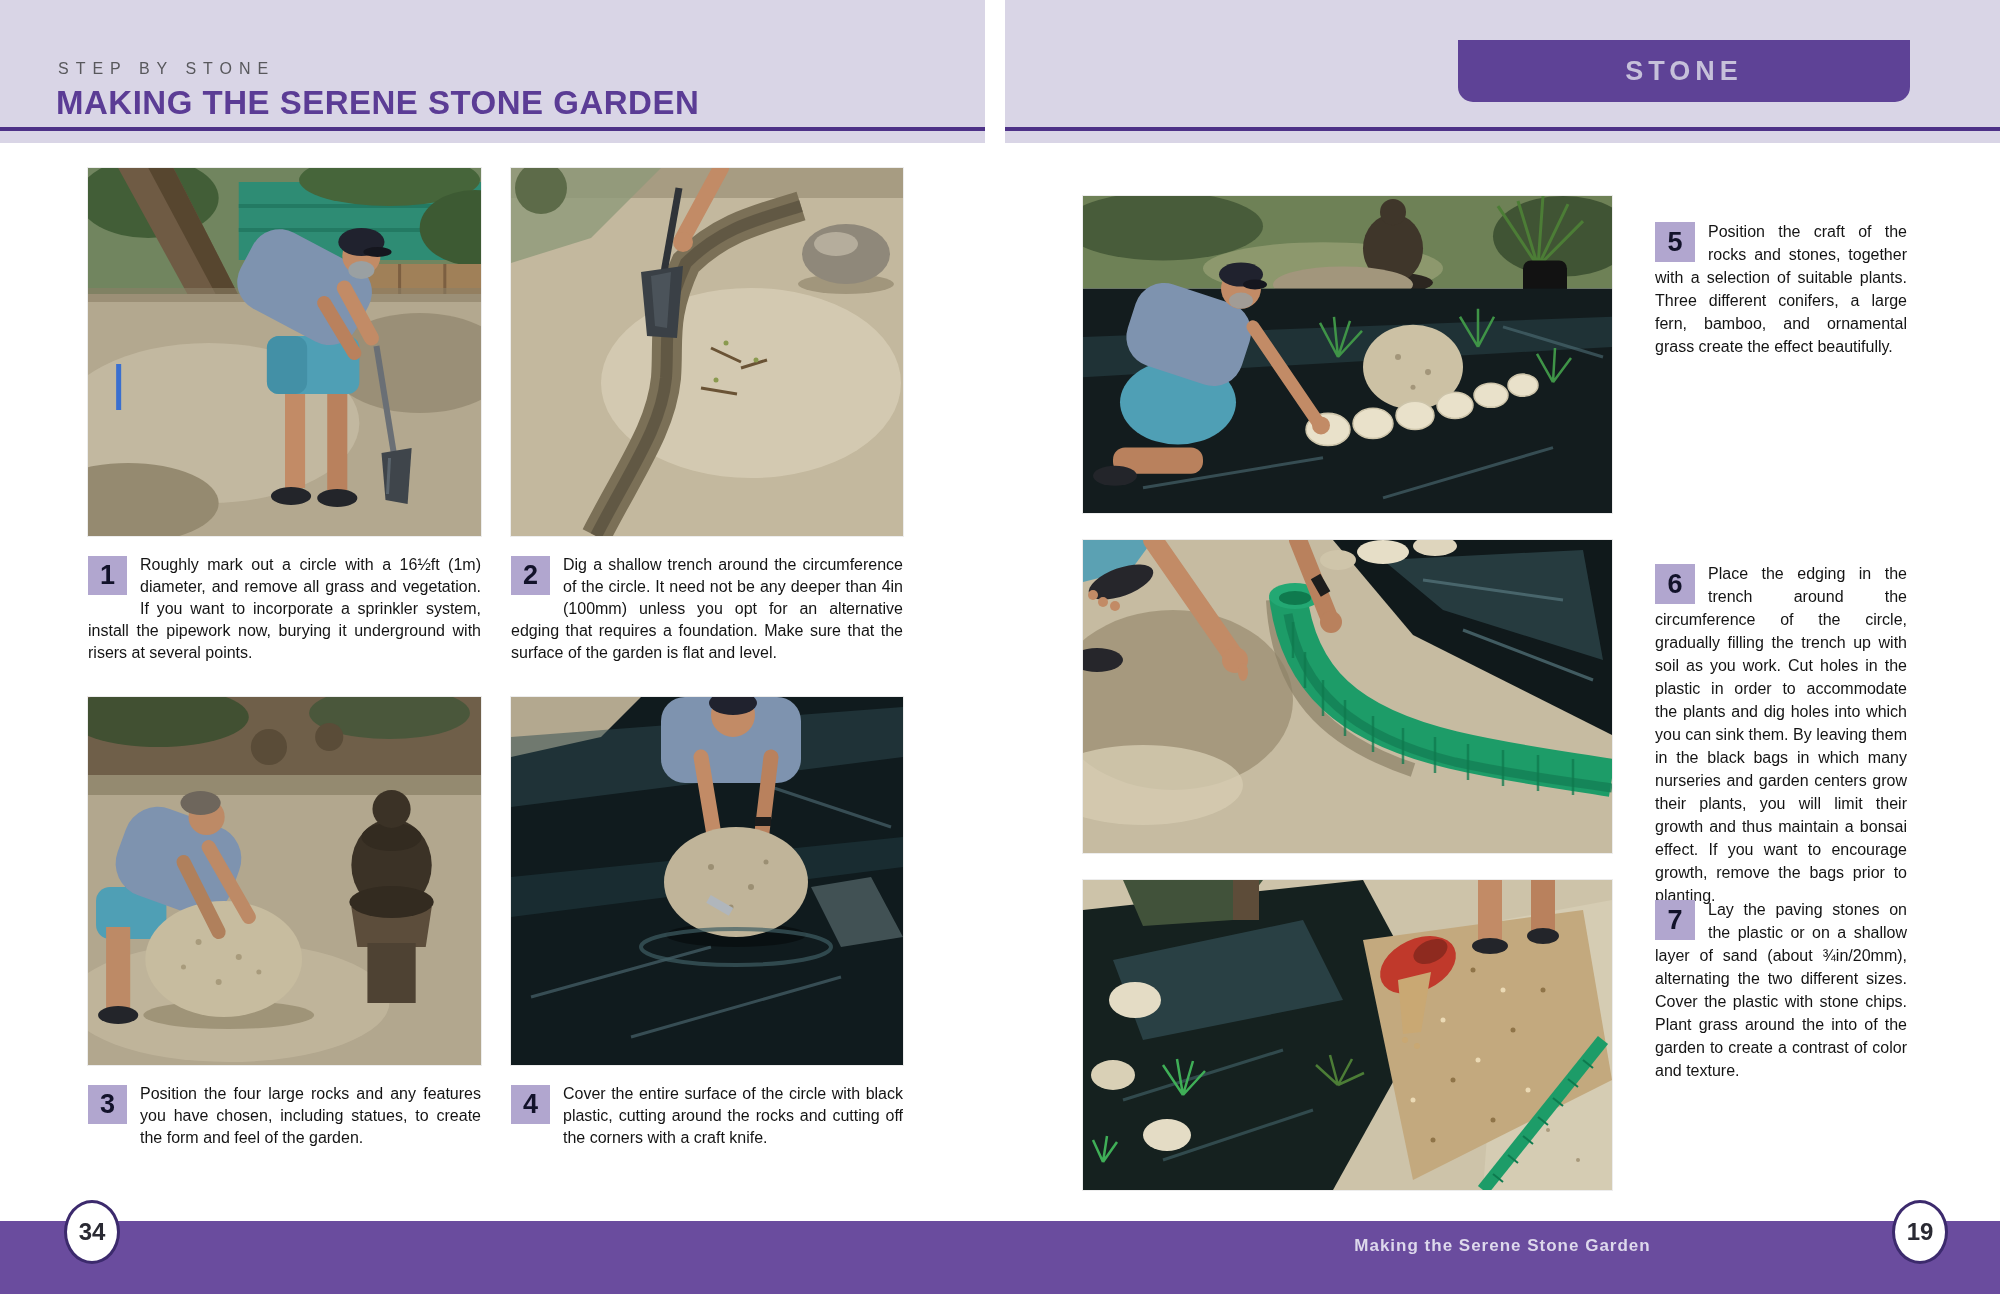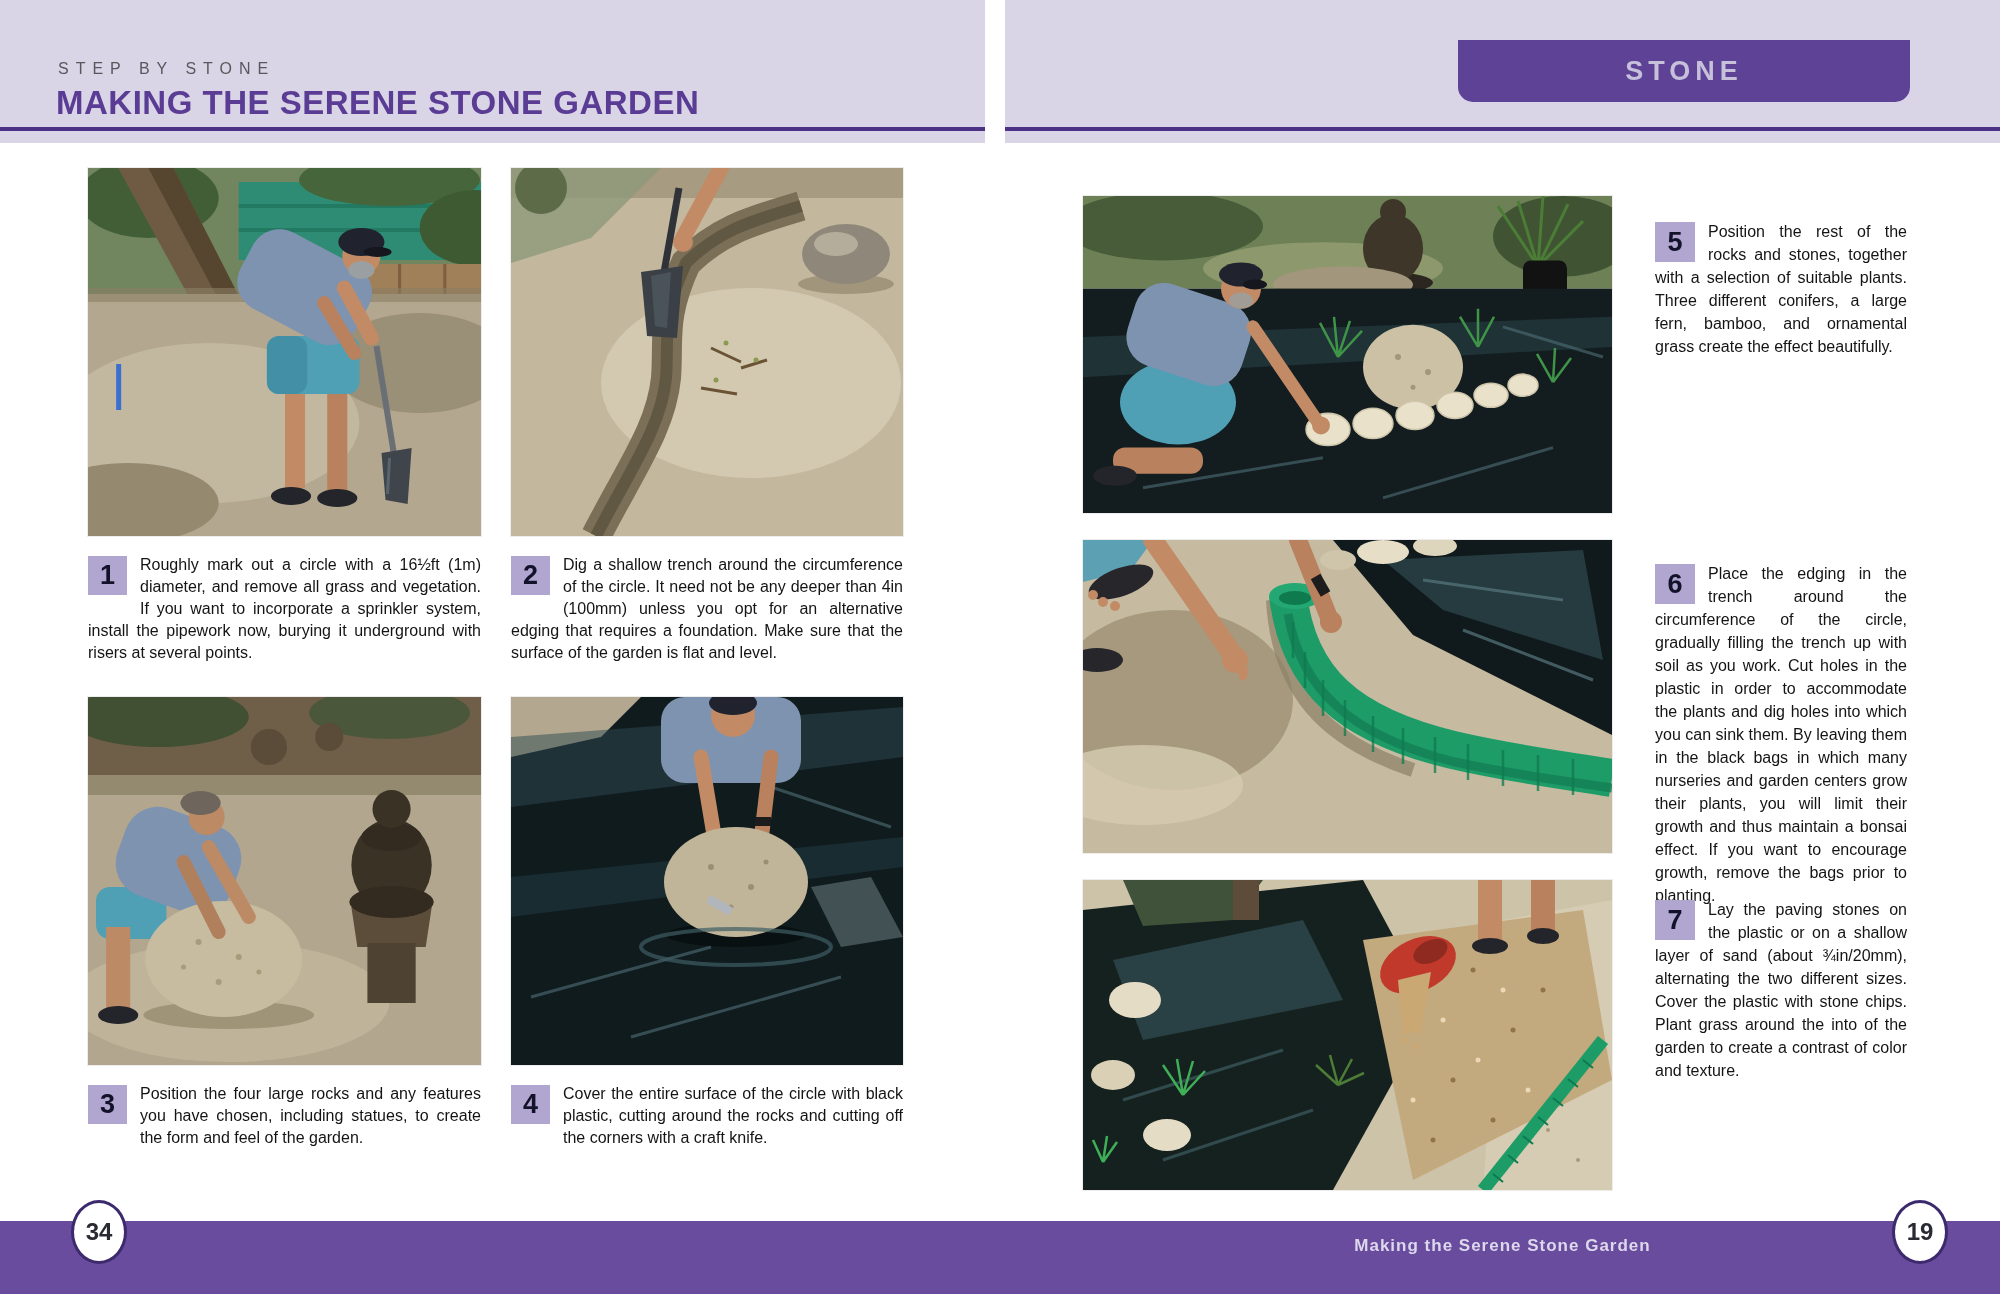--- a/index.html
+++ b/index.html
@@ -27,21 +27,21 @@
   .cap.rightcol{line-height:23px;}
   .cap.rightcol .numbox{width:40px;height:40px;line-height:40px;}
   
   .footbar{position:absolute;left:0;top:1221px;width:2000px;height:73px;background:#6a4c9e;}
   .foottext{position:absolute;top:1236px;color:#f1eef8;font-weight:bold;}
   .foottext.left{left:0;width:985px;text-align:center;font-size:18px;letter-spacing:1.5px;}
   .foottext.right{left:1005px;width:995px;text-align:center;font-size:17px;letter-spacing:1px;color:#ddd8ec;}
   .pagenum{position:absolute;top:1200px;width:50px;height:58px;background:#ffffff;border:3px solid #3c2a6d;
            border-radius:50%;display:flex;align-items:center;justify-content:center;
            font-size:24px;font-weight:bold;color:#2a2a33;}
-  .pagenum.p34{left:71px;}
+  .pagenum.p34{left:64px;}
   .pagenum.p35{left:1892px;}
 </style>
 </head>
 <body>
 
 <div class="spread">
 
   <div class="band left"></div>
   <div class="band right"></div>
   <div class="rule left"></div>
@@ -344,21 +344,21 @@
         <line x1="440" y1="256" x2="450" y2="264"></line>
           <line x1="455" y1="237" x2="465" y2="245"></line>
         <line x1="470" y1="218" x2="480" y2="226"></line>
           <line x1="485" y1="199" x2="495" y2="207"></line>
         <line x1="500" y1="180" x2="510" y2="188"></line>
       </g>
     </svg>
   </div>
 
   <div class="cap rightcol" style="left:1655px;top:220px;width:252px;">
-    <span class="numbox">5</span><span>Position the rest of the rocks and stones, together with a selection of suitable plants. Three different conifers, a large fern, bamboo, and ornamental grass create the effect beautifully.</span>
+    <span class="numbox">5</span><span>Position the craft of the rocks and stones, together with a selection of suitable plants. Three different conifers, a large fern, bamboo, and ornamental grass create the effect beautifully.</span>
   </div>
 
   <div class="cap rightcol" style="left:1655px;top:562px;width:252px;">
     <span class="numbox">6</span><span>Place the edging in the trench around the circumference of the circle, gradually filling the trench up with soil as you work. Cut holes in the plastic in order to accommodate the plants and dig holes into which you can sink them. By leaving them in the black bags in which many nurseries and garden centers grow their plants, you will limit their growth and thus maintain a bonsai effect. If you want to encourage growth, remove the bags prior to planting.</span>
   </div>
 
   <div class="cap rightcol" style="left:1655px;top:898px;width:252px;">
     <span class="numbox">7</span><span>Lay the paving stones on the plastic or on a shallow layer of sand (about ¾in/20mm), alternating the two different sizes. Cover the plastic with stone chips. Plant grass around the into of the garden to create a contrast of color and texture.</span>
   </div>
 

